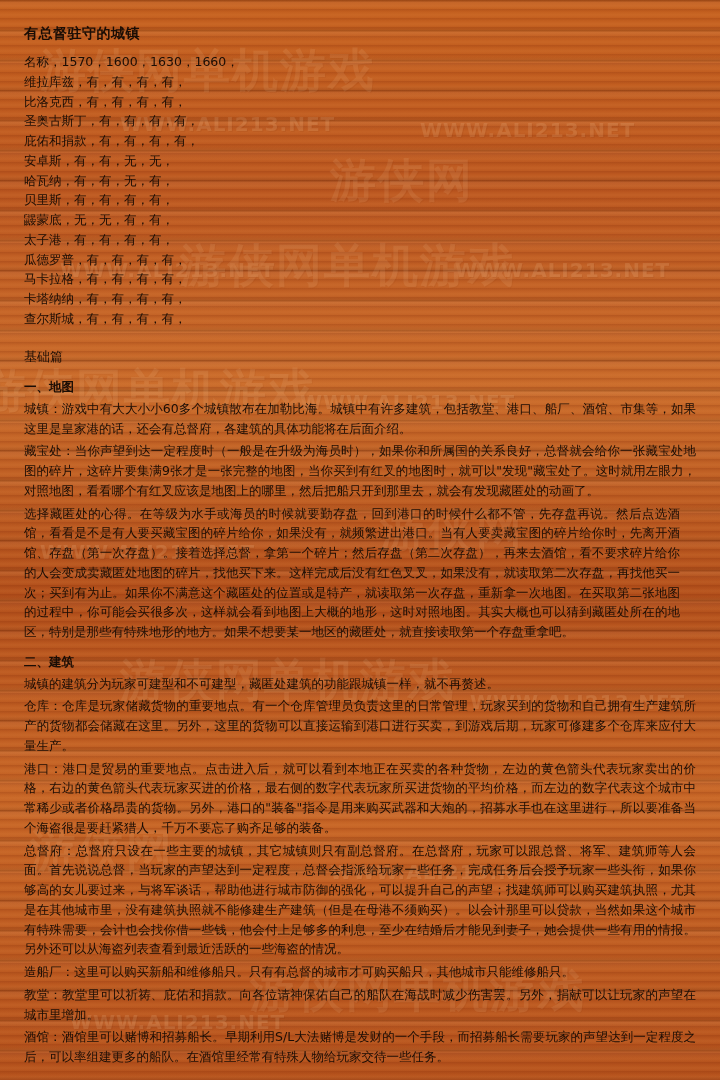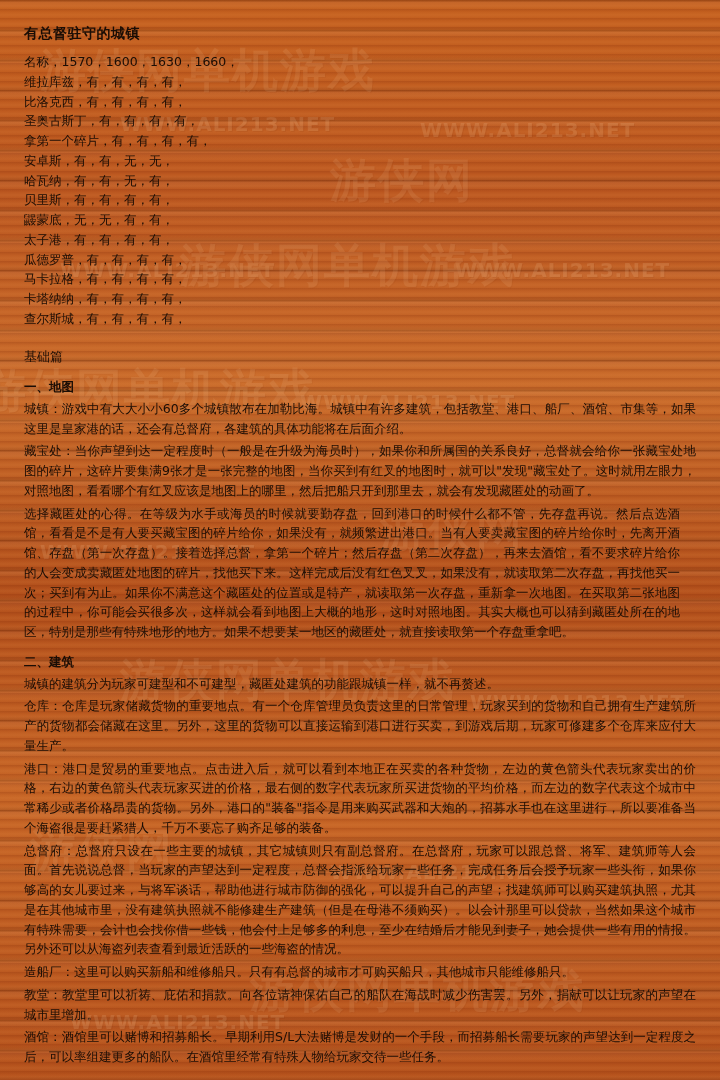--- a/index.html
+++ b/index.html
@@ -127,21 +127,21 @@
 
   <div class="content">
 
     <div class="doc-title">有总督驻守的城镇</div>
 
     <div class="names-block">
       <div class="row">名称，1570，1600，1630，1660，</div>
       <div class="row">维拉库兹，有，有，有，有，</div>
       <div class="row">比洛克西，有，有，有，有，</div>
       <div class="row">圣奥古斯丁，有，有，有，有，</div>
-      <div class="row">拿第一个碎片，有，有，有，有，</div>
+      <div class="row">庇佑和捐款，有，有，有，有，</div>
       <div class="row">安卓斯，有，有，无，无，</div>
       <div class="row">哈瓦纳，有，有，无，有，</div>
       <div class="row">贝里斯，有，有，有，有，</div>
       <div class="row">鼹蒙底，无，无，有，有，</div>
       <div class="row">太子港，有，有，有，有，</div>
       <div class="row">瓜德罗普，有，有，有，有，</div>
       <div class="row">马卡拉格，有，有，有，有，</div>
       <div class="row">卡塔纳纳，有，有，有，有，</div>
       <div class="row">查尔斯城，有，有，有，有，</div>
     </div>

